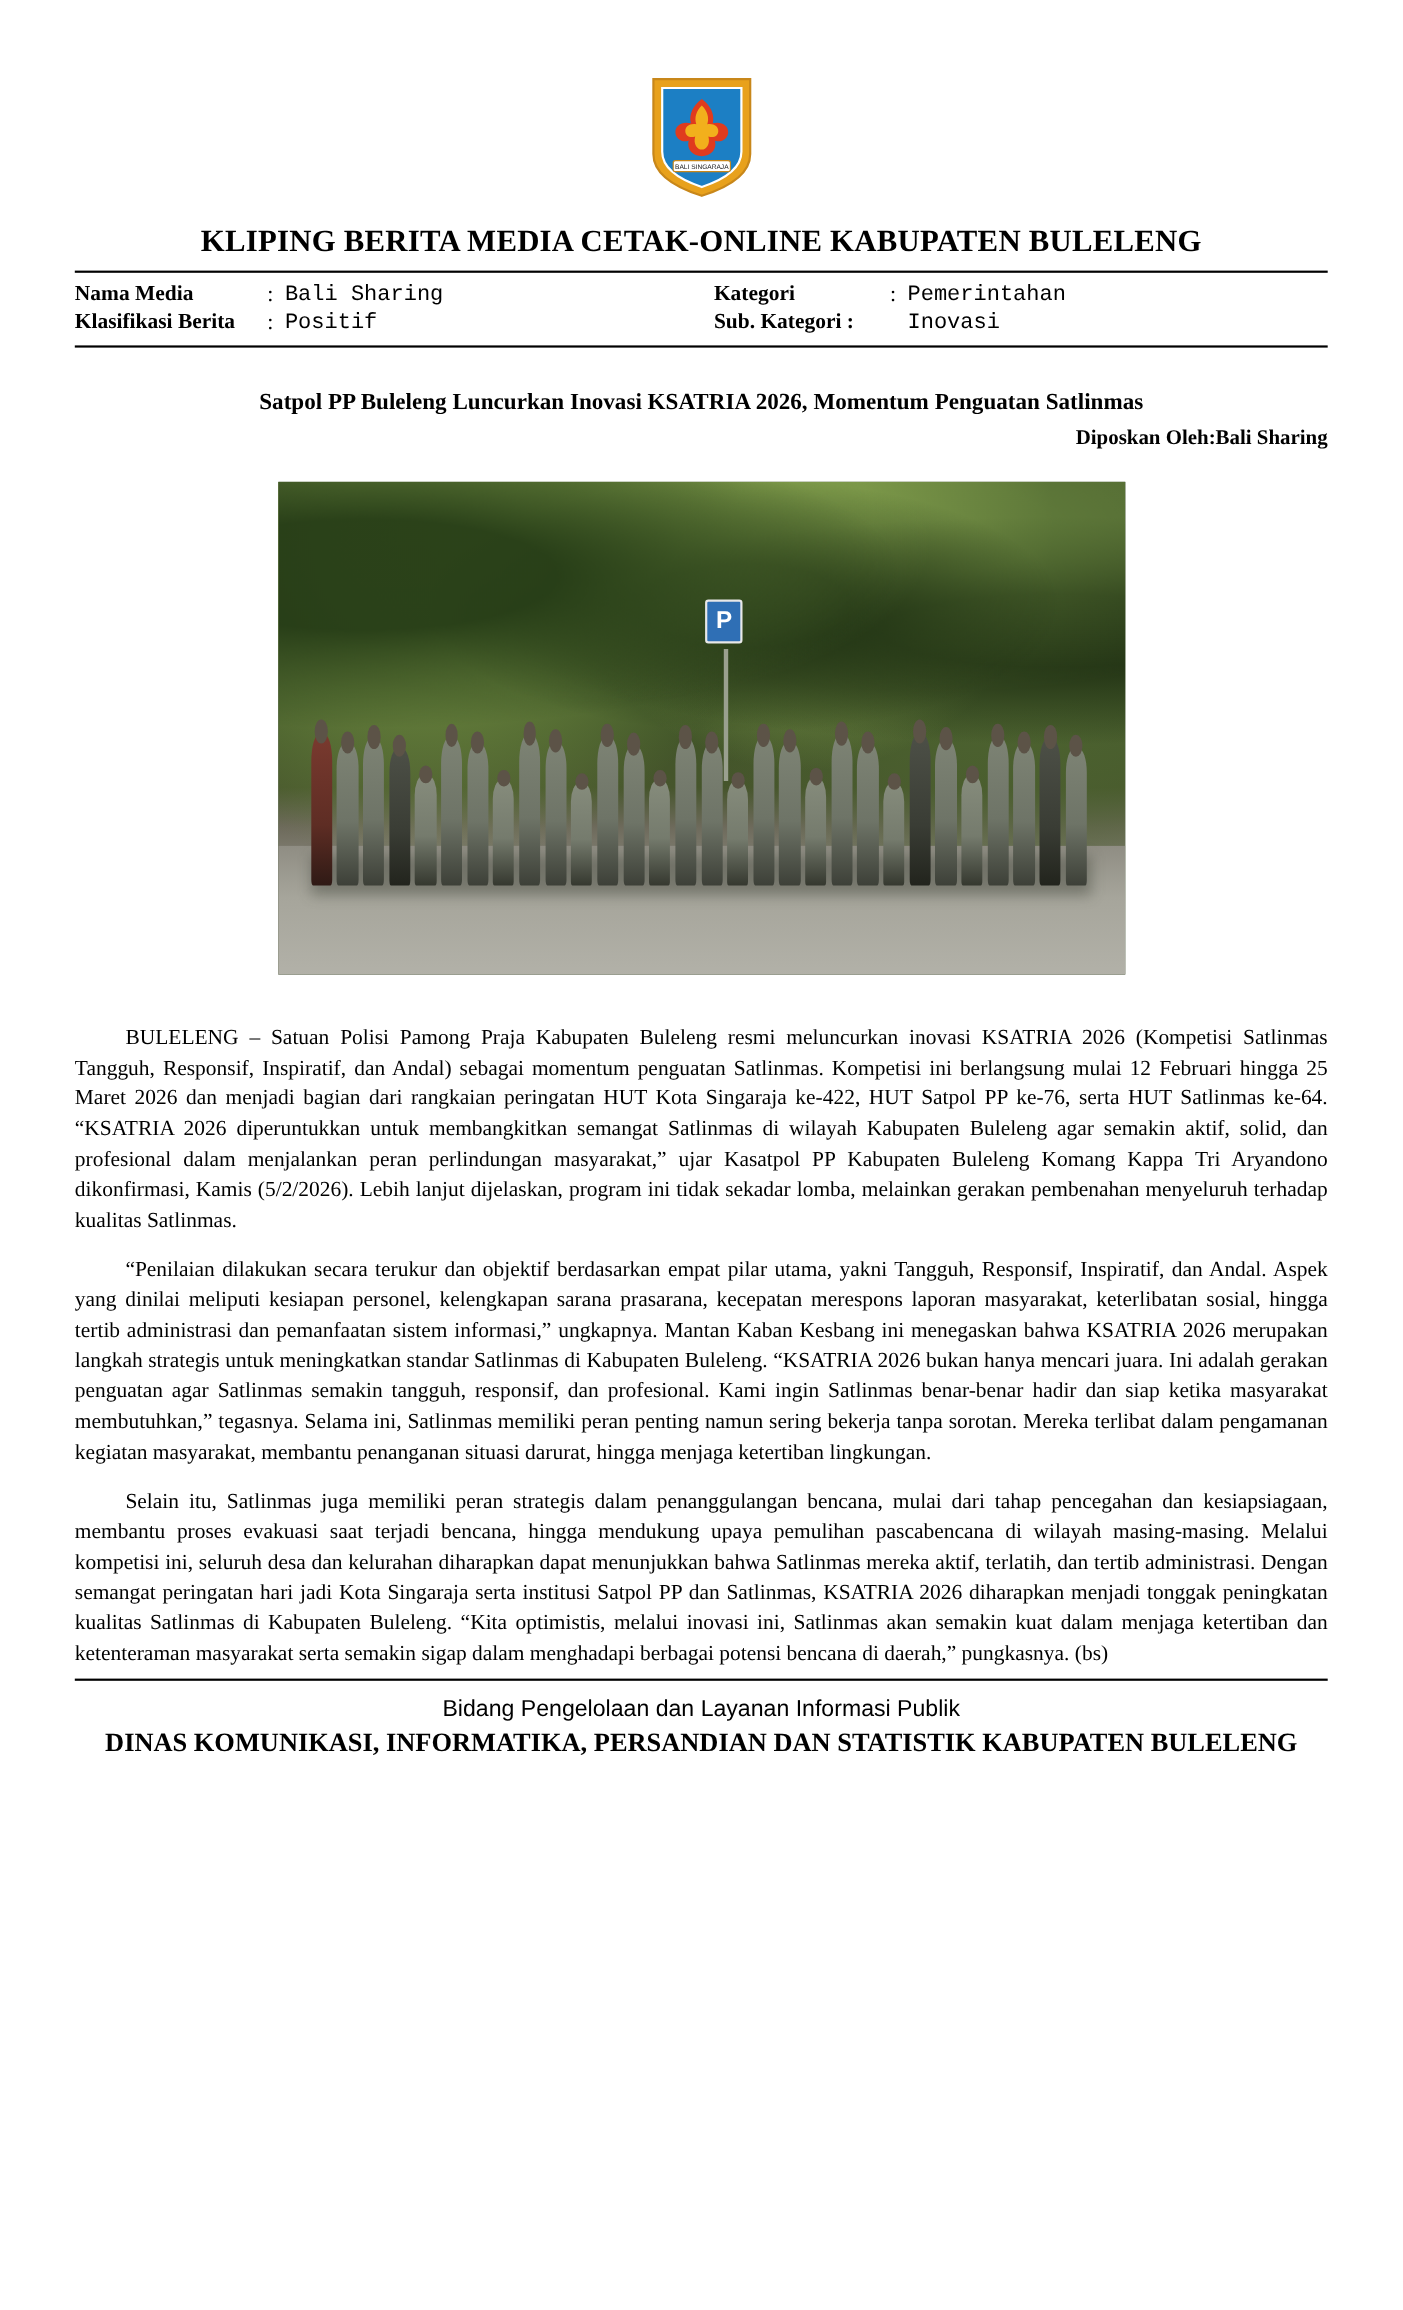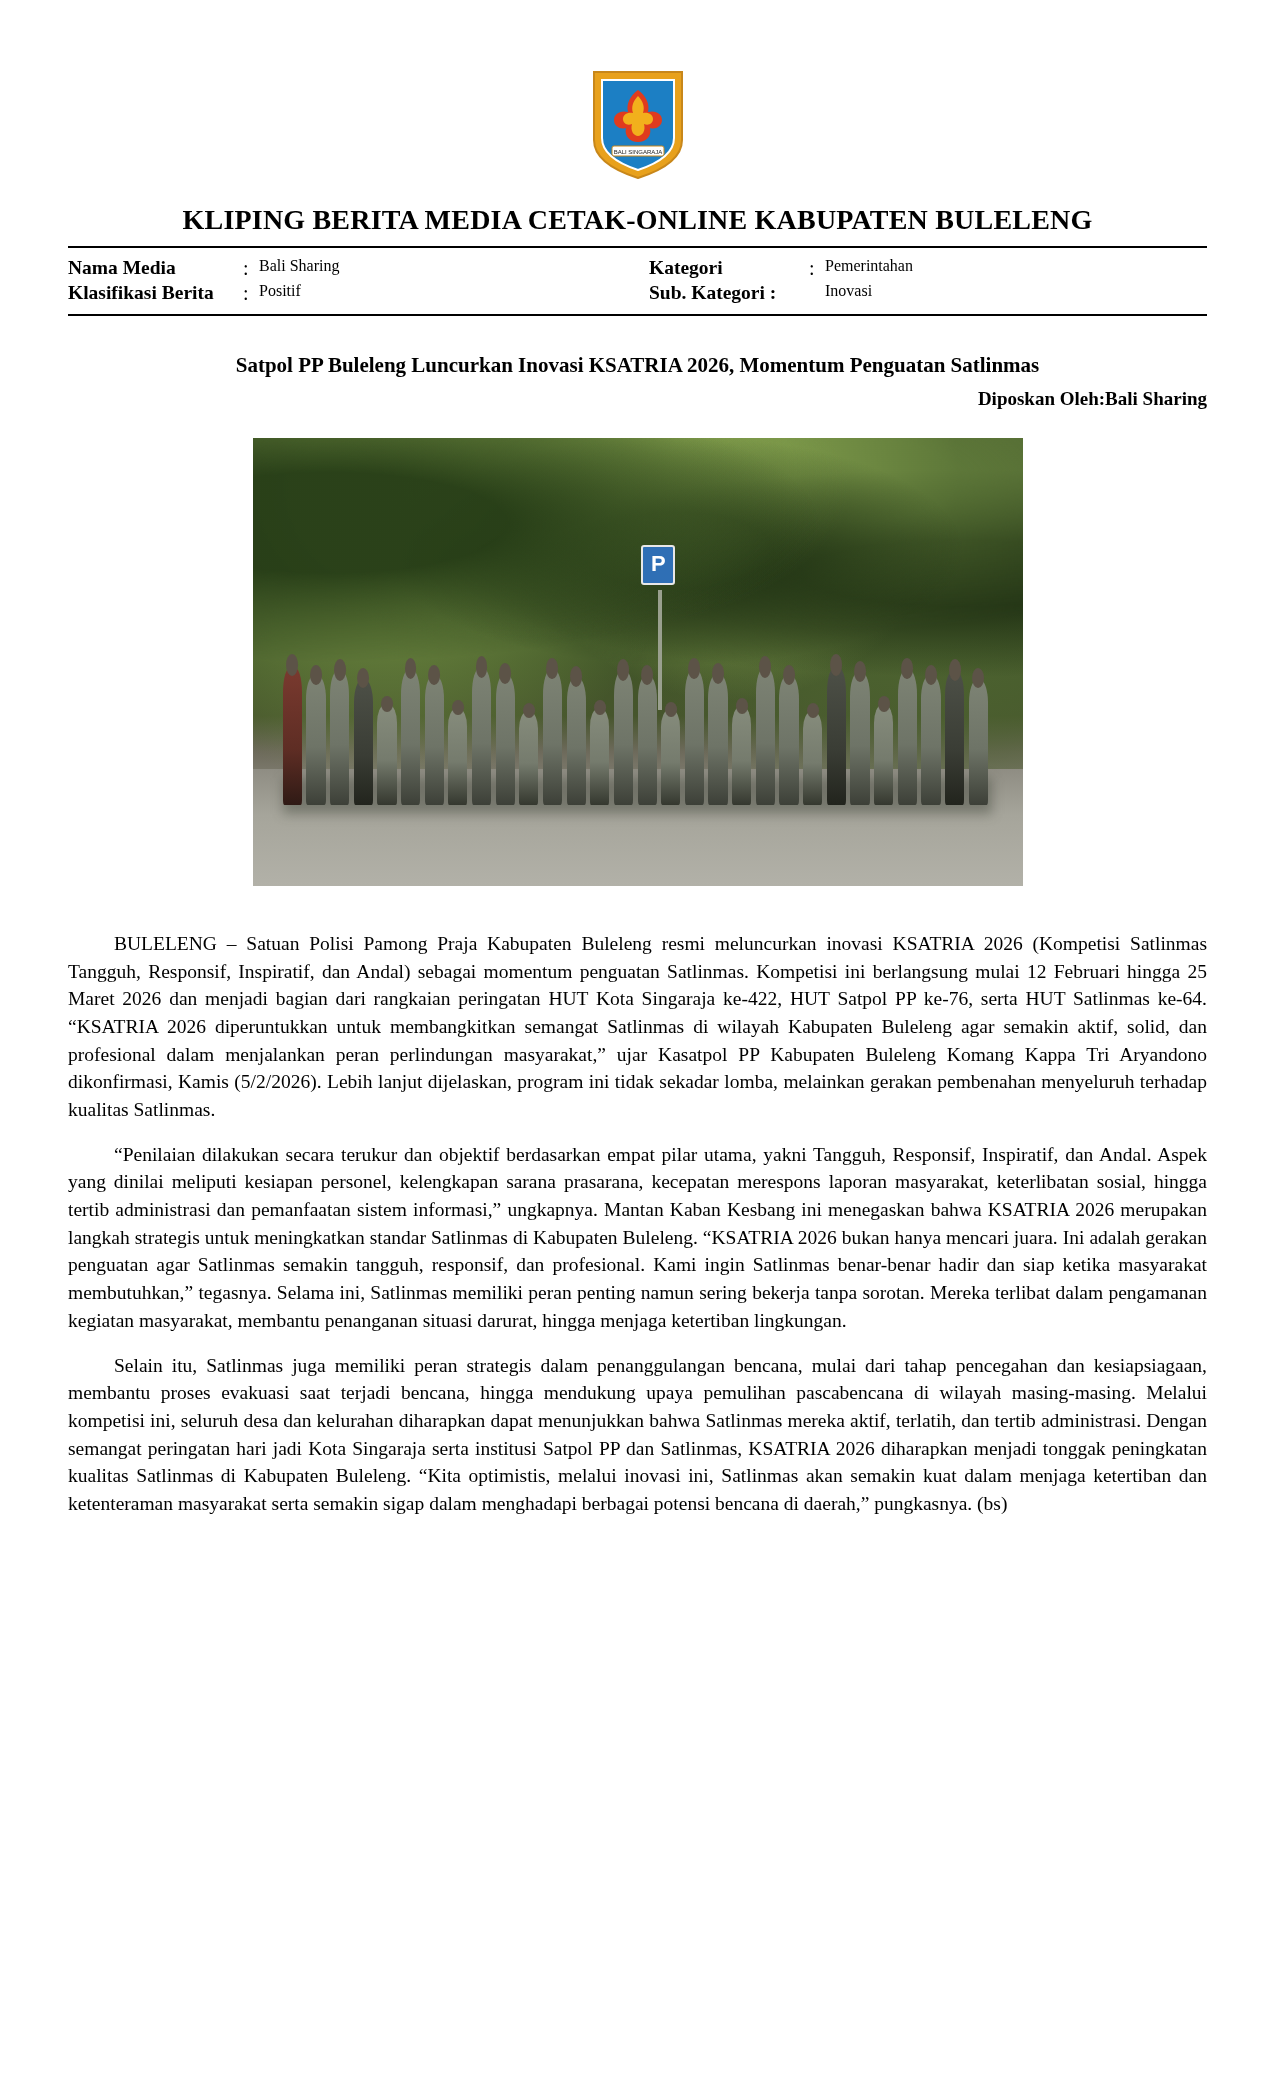--- a/index.html
+++ b/index.html
@@ -58,21 +58,21 @@
   
   .meta {
     display: grid;
     grid-template-columns: 175px 16px 390px 160px 16px 1fr;
     row-gap: 2px;
     font-size: 20px;
     padding: 9px 0 9px 0;
   }
   .meta .lbl { font-weight: bold; font-size: 19.5px; }
   .meta .colon { text-align: left; }
-  .meta .val { font-size: 16px; }
+  .meta .val { font-size: 20px; font-family: Liberation Mono, monospace; }
 
   
   .headline {
     text-align: center;
     font-weight: bold;
     font-size: 21px;
     line-height: 1.33;
     margin-top: 36px;
   }
   .byline {
@@ -357,14 +357,19 @@
       </div>
     </div>
   </div>
 
   <div class="body-text">
     <p>BULELENG – Satuan Polisi Pamong Praja Kabupaten Buleleng resmi meluncurkan inovasi KSATRIA 2026 (Kompetisi Satlinmas Tangguh, Responsif, Inspiratif, dan Andal) sebagai momentum penguatan Satlinmas. Kompetisi ini berlangsung mulai 12 Februari hingga 25 Maret 2026 dan menjadi bagian dari rangkaian peringatan HUT Kota Singaraja ke-422, HUT Satpol PP ke-76, serta HUT Satlinmas ke-64. “KSATRIA 2026 diperuntukkan untuk membangkitkan semangat Satlinmas di wilayah Kabupaten Buleleng agar semakin aktif, solid, dan profesional dalam menjalankan peran perlindungan masyarakat,” ujar Kasatpol PP Kabupaten Buleleng Komang Kappa Tri Aryandono dikonfirmasi, Kamis (5/2/2026). Lebih lanjut dijelaskan, program ini tidak sekadar lomba, melainkan gerakan pembenahan menyeluruh terhadap kualitas Satlinmas.</p>
     <p>“Penilaian dilakukan secara terukur dan objektif berdasarkan empat pilar utama, yakni Tangguh, Responsif, Inspiratif, dan Andal. Aspek yang dinilai meliputi kesiapan personel, kelengkapan sarana prasarana, kecepatan merespons laporan masyarakat, keterlibatan sosial, hingga tertib administrasi dan pemanfaatan sistem informasi,” ungkapnya. Mantan Kaban Kesbang ini menegaskan bahwa KSATRIA 2026 merupakan langkah strategis untuk meningkatkan standar Satlinmas di Kabupaten Buleleng. “KSATRIA 2026 bukan hanya mencari juara. Ini adalah gerakan penguatan agar Satlinmas semakin tangguh, responsif, dan profesional. Kami ingin Satlinmas benar-benar hadir dan siap ketika masyarakat membutuhkan,” tegasnya. Selama ini, Satlinmas memiliki peran penting namun sering bekerja tanpa sorotan. Mereka terlibat dalam pengamanan kegiatan masyarakat, membantu penanganan situasi darurat, hingga menjaga ketertiban lingkungan.</p>
     <p>Selain itu, Satlinmas juga memiliki peran strategis dalam penanggulangan bencana, mulai dari tahap pencegahan dan kesiapsiagaan, membantu proses evakuasi saat terjadi bencana, hingga mendukung upaya pemulihan pascabencana di wilayah masing-masing. Melalui kompetisi ini, seluruh desa dan kelurahan diharapkan dapat menunjukkan bahwa Satlinmas mereka aktif, terlatih, dan tertib administrasi. Dengan semangat peringatan hari jadi Kota Singaraja serta institusi Satpol PP dan Satlinmas, KSATRIA 2026 diharapkan menjadi tonggak peningkatan kualitas Satlinmas di Kabupaten Buleleng. “Kita optimistis, melalui inovasi ini, Satlinmas akan semakin kuat dalam menjaga ketertiban dan ketenteraman masyarakat serta semakin sigap dalam menghadapi berbagai potensi bencana di daerah,” pungkasnya. (bs)</p>
   </div>
 
+  <div class="footer">
+    <div class="rule-foot"></div>
+    <div class="f1">Bidang Pengelolaan dan Layanan Informasi Publik</div>
+    <div class="f2">DINAS KOMUNIKASI, INFORMATIKA, PERSANDIAN DAN STATISTIK KABUPATEN BULELENG</div>
+  </div>
 
 </div>
 
 </body></html>

